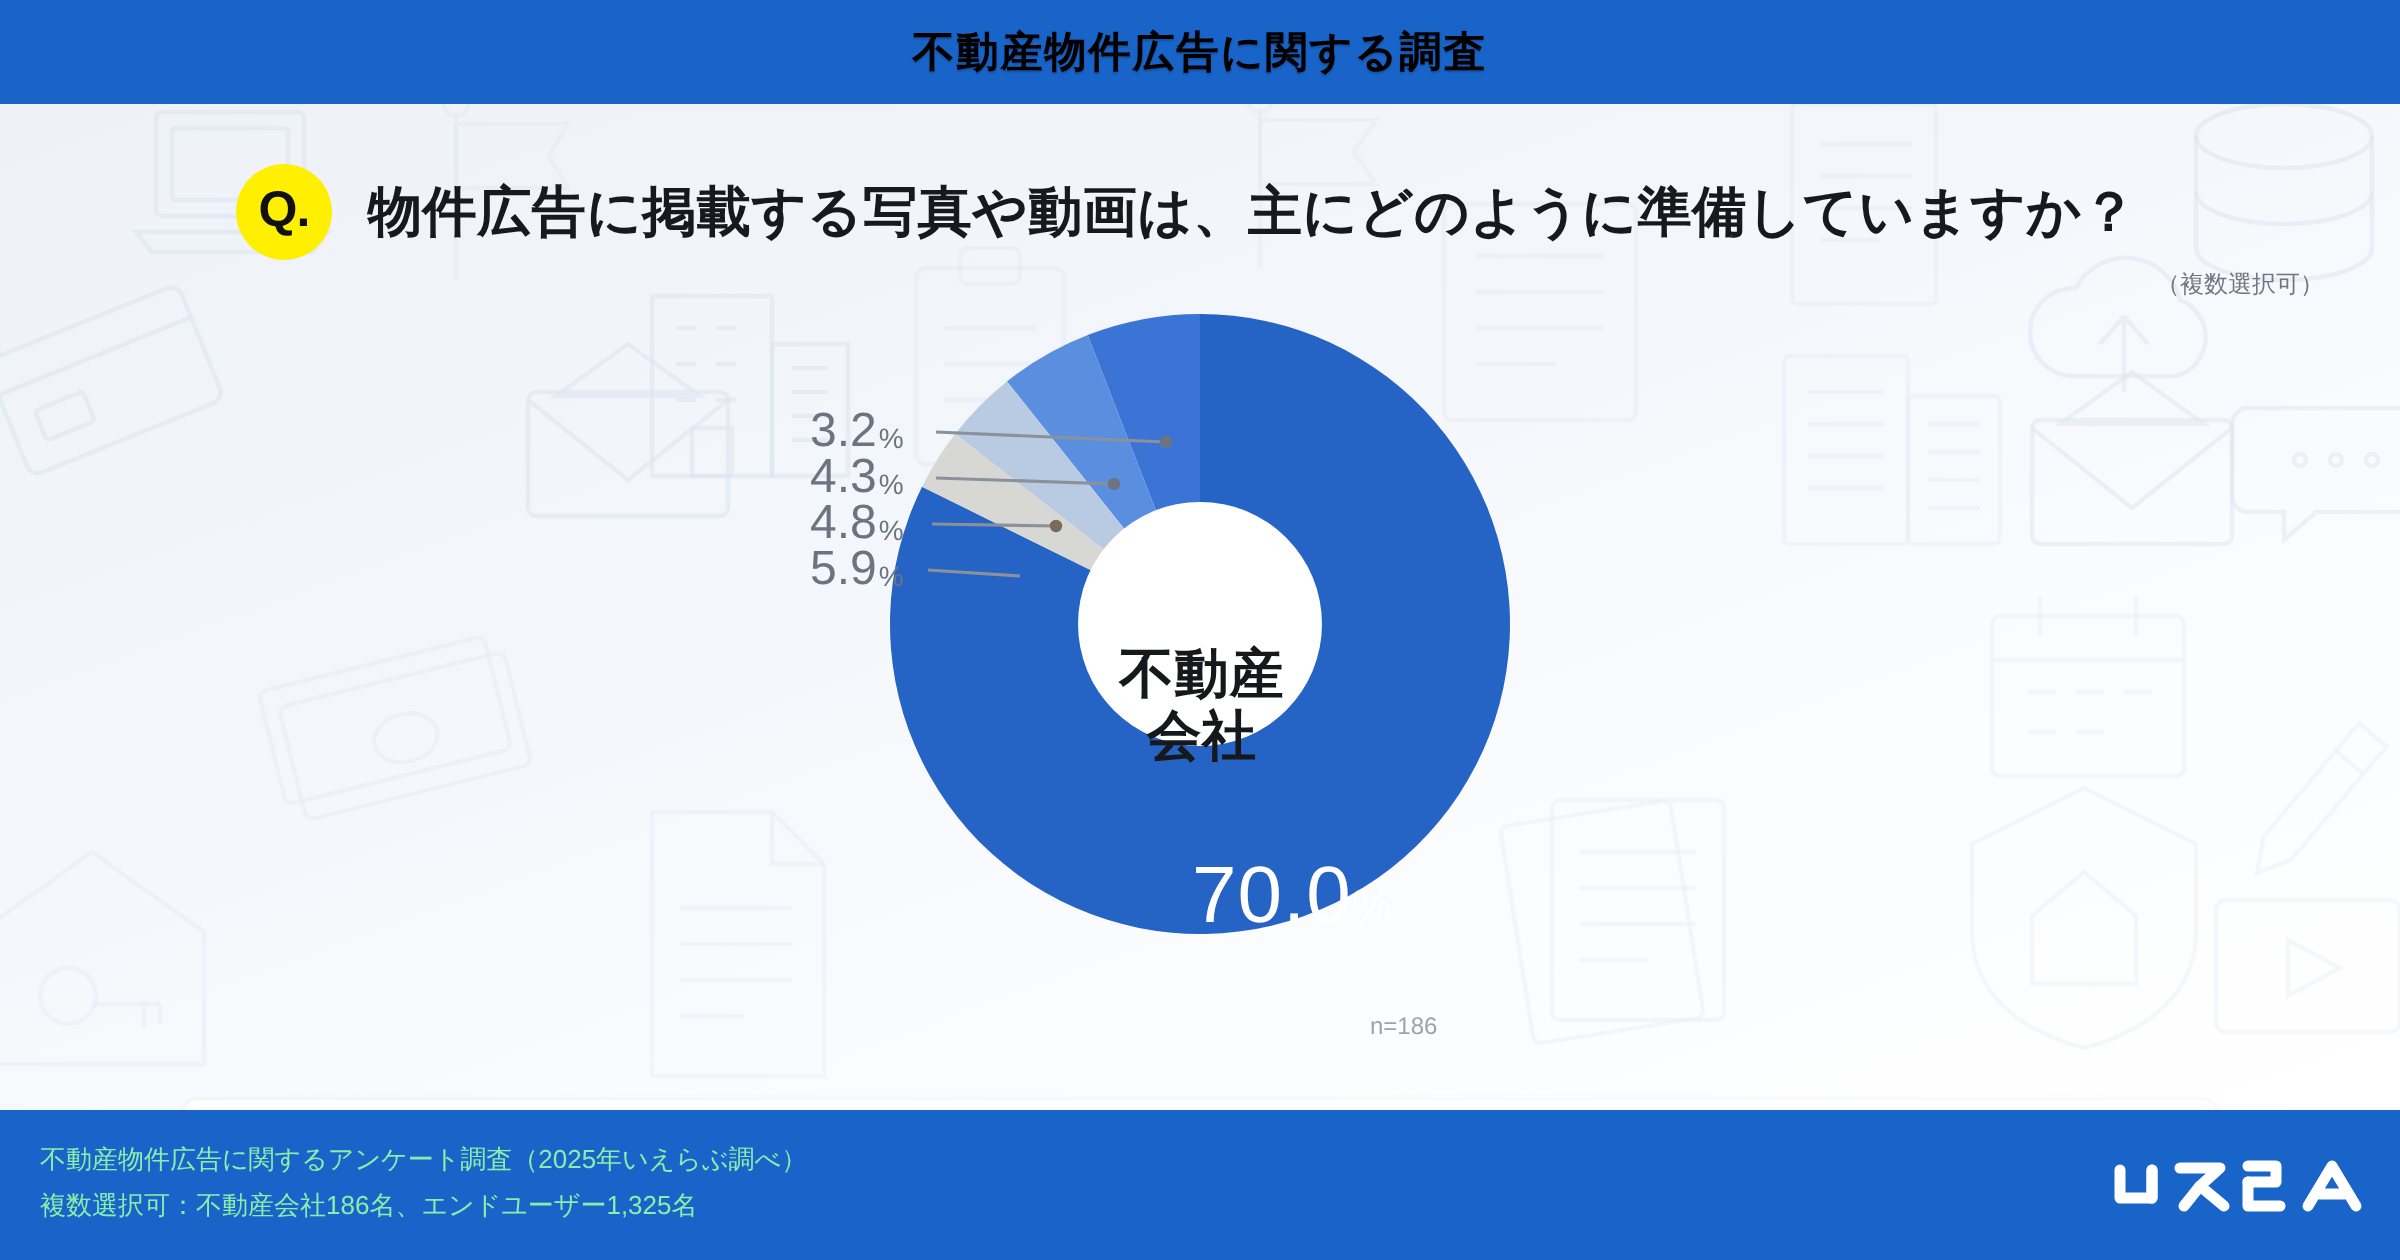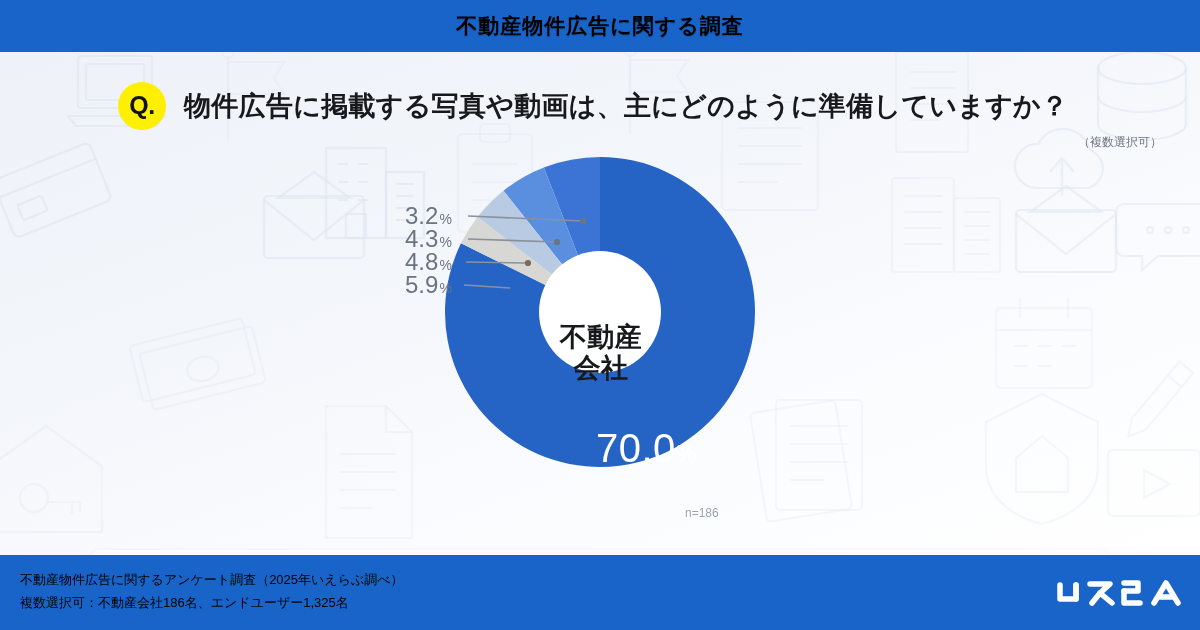--- a/index.html
+++ b/index.html
@@ -141,21 +141,21 @@
 
   
   #footer {
     position: absolute; left: 0; top: 555px;
     width: 1200px; height: 75px;
     background: #1864c8;
     z-index: 30;
   }
   #footer-text {
     position: absolute; left: 20px; top: 14px;
-    color: #000000; font-size: 13px; line-height: 1.75;
+    color: #86efac; font-size: 13px; line-height: 1.75;
   }
   #footer-text div { white-space: nowrap; }
   #logo {
     position: absolute; right: 18px; top: 18px;
     height: 40px;
     display: flex; align-items: center;
   }
 </style>
 </head>
 <body>

